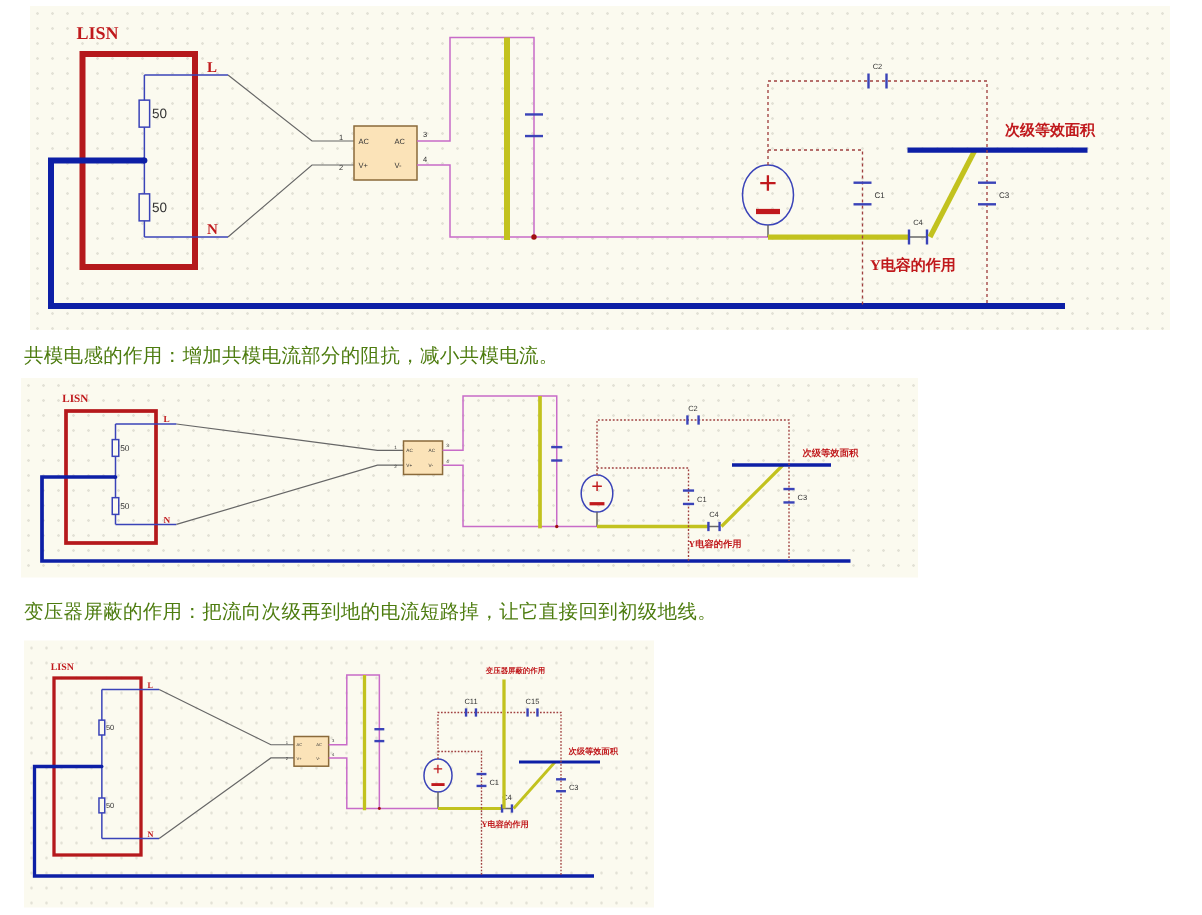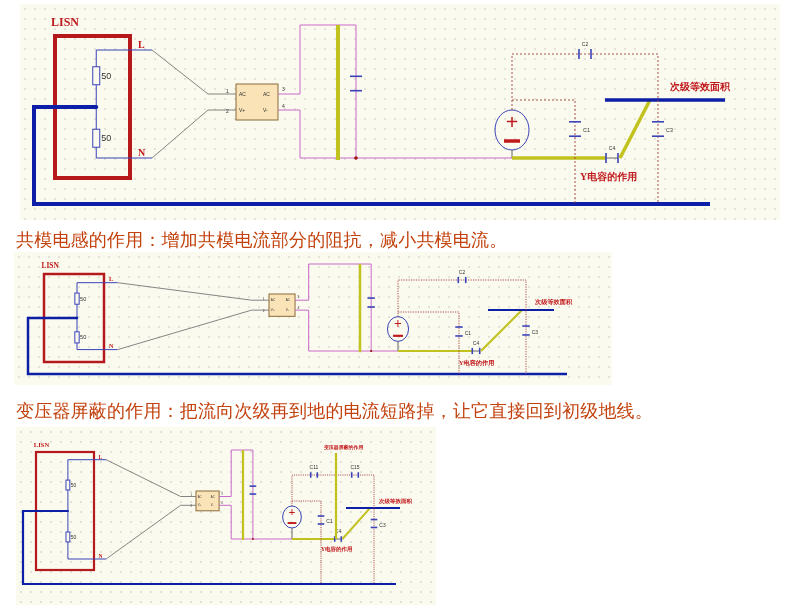--- a/index.html
+++ b/index.html
@@ -3,21 +3,21 @@
 <meta charset="utf-8">
 <style>
   html,body{margin:0;padding:0;background:#ffffff;}
   body{width:801px;height:610px;position:relative;overflow:hidden;font-family:"DejaVu Sans",sans-serif;}
   .panel{position:absolute;background-color:#fbfaef;
     background-image:radial-gradient(circle,#e3e2d6 0.8px,transparent 1px);
     background-size:10px 10px;}
   #p1{left:20px;top:4px;width:760px;height:216px;}
   #p2{left:14px;top:252px;width:598px;height:133px;}
   #p3{left:16px;top:427px;width:420px;height:178px;}
-  .caption{position:absolute;font-size:18px;color:#c2410c;white-space:nowrap;letter-spacing:0.2px;}
+  .caption{position:absolute;font-size:13px;color:#4d7c0f;white-space:nowrap;letter-spacing:0.2px;}
   #cap1{left:16px;top:228px;}
   #cap2{left:16px;top:399px;font-family:Liberation Mono, monospace;}
   svg{position:absolute;left:0;top:0;overflow:visible;}
   svg text{font-family:"Liberation Serif",serif;}
   .lbl-red{fill:#c0191c;font-weight:bold;}
   .lbl-sm{fill:#333;font-family:"Liberation Sans",sans-serif;}
 </style>
 </head>
 <body>
 

